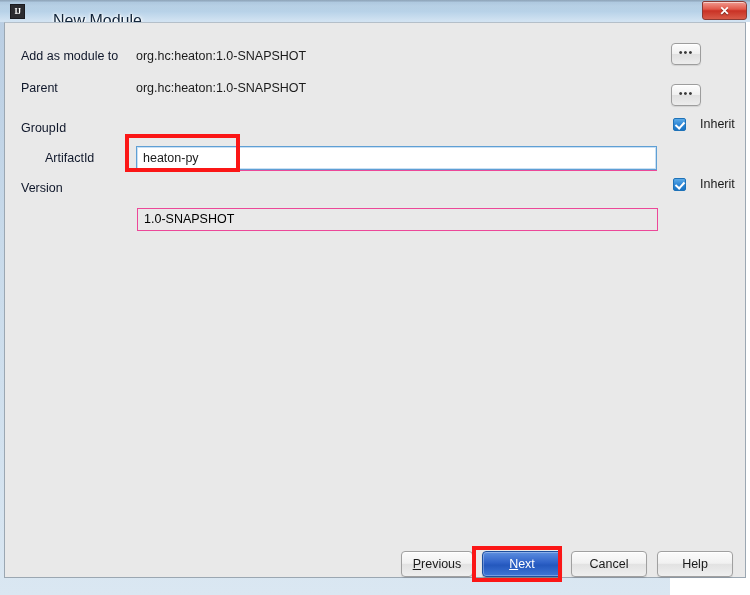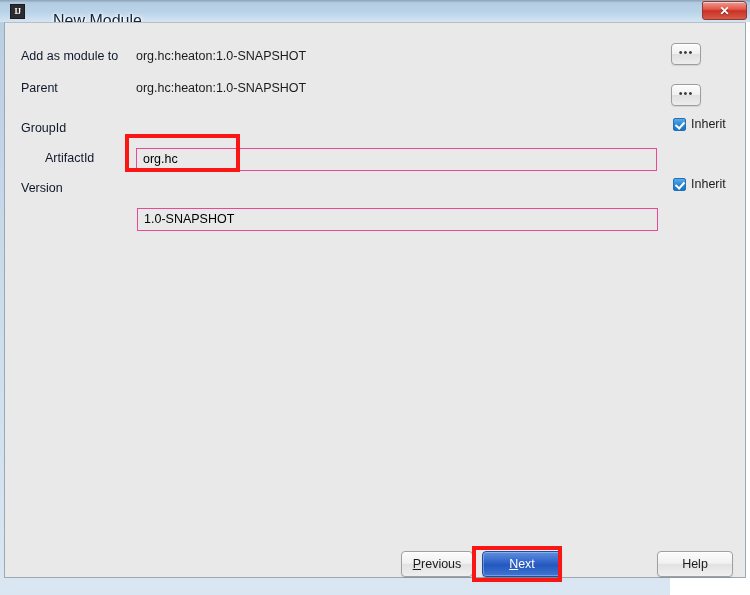--- a/index.html
+++ b/index.html
@@ -169,21 +169,21 @@
     border: 1px solid #5f9fd4;
     box-shadow: inset 0 0 0 1px #c9e0f4;
     color: #1b1b1b;
   }
 
   
   .inherit-wrap {
     position: absolute;
     display: flex;
     align-items: center;
-    gap: 5px;
+    gap: 14px;
     cursor: pointer;
     text-align: center;
   }
   .checkbox {
     width: 13px; height: 13px;
     box-sizing: border-box;
     border: 1px solid #1e72b8;
     border-radius: 2px;
     background: linear-gradient(180deg, #5dabe8 0%, #2e87d6 50%, #1a74c4 100%);
     position: relative;
@@ -268,40 +268,42 @@
       <div class="browse-button" style="left:666px; top:61px;">•••</div>
 
       <div class="row-label" style="left:16px; top:98px;">GroupId</div>
       <div class="text-input disabled" style="left:131px; top:93px; width:521px;">org.hc</div>
       <div class="inherit-wrap" style="left:668px; top:94px;">
         <span class="checkbox"></span>
         <span class="inherit-label">Inherit</span>
       </div>
 
       <div class="row-label" style="left:16px; top:128px;margin-left:24px;">ArtifactId</div>
+      <div class="text-input focused" style="left:131px; top:123px; width:521px; height:24px; line-height:22px;">heaton-py</div>
 
       <div class="row-label" style="left:16px; top:158px;">Version</div>
       <div class="text-input disabled" style="left:132px; top:153px; width:521px;">1.0-SNAPSHOT</div>
       <div class="inherit-wrap" style="left:668px; top:154px;">
         <span class="checkbox"></span>
         <span class="inherit-label">Inherit</span>
       </div>
 
       <div class="dlg-button" style="left:396px; top:528px; width:72px;">
         <span></span>
           <span class="mnemonic">P</span>
           <span>revious</span>
       </div>
 
       <div class="dlg-button default" style="left:477px; top:528px; width:80px;">
         <span></span>
           <span class="mnemonic">N</span>
           <span>ext</span>
       </div>
 
+      <div class="dlg-button" style="left:566px; top:528px; width:76px;">Cancel</div>
 
       <div class="dlg-button" style="left:652px; top:528px; width:76px;">Help</div>
 
     </div>
   </div>
 
   <div class="annot" style="left:125px; top:134px; width:115px; height:38px;"></div>
   <div class="annot" style="left:472px; top:546px; width:90px; height:36px;"></div>
 
 </div>

